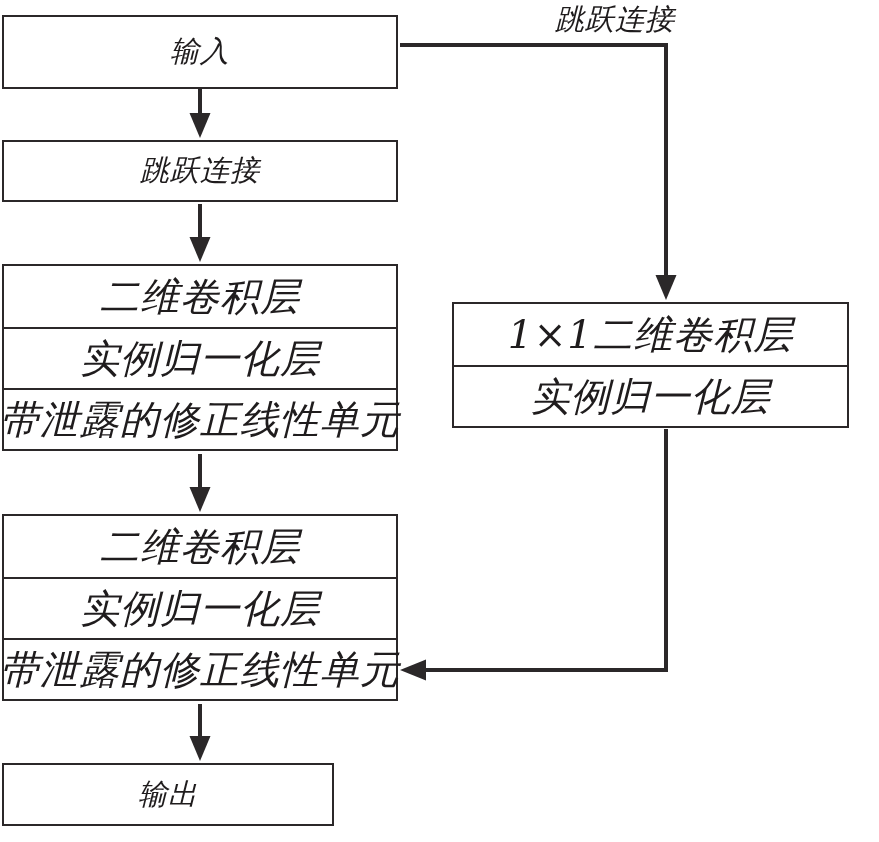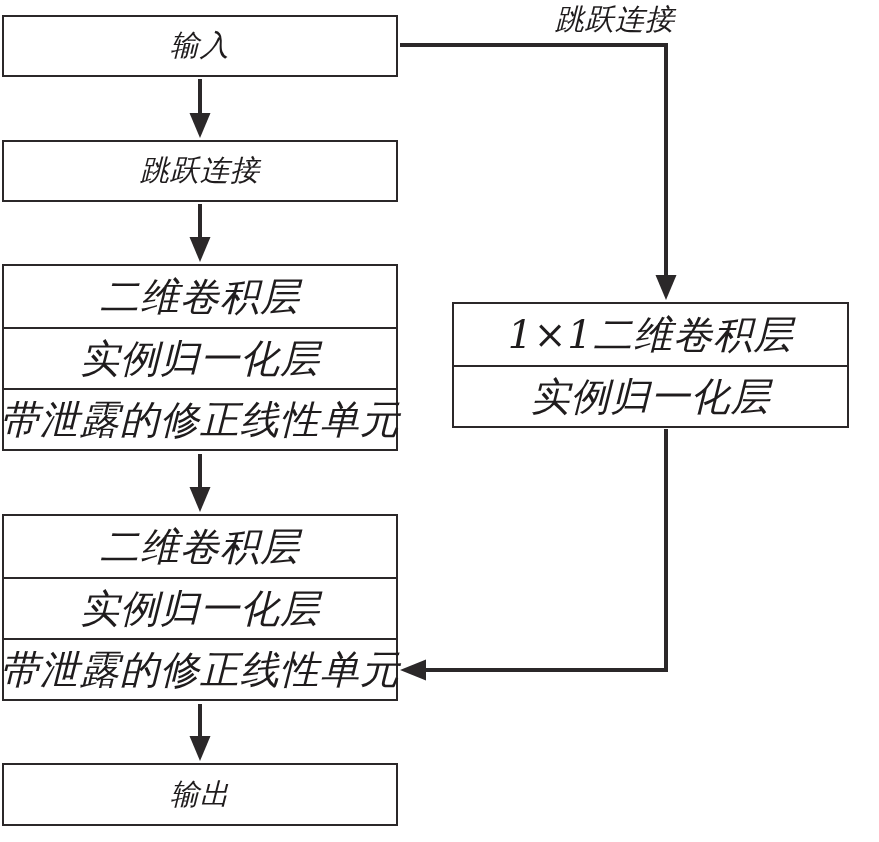--- a/index.html
+++ b/index.html
@@ -57,26 +57,26 @@
     position: absolute;
     left: 540px;
     top: 0px;
     width: 150px;
     text-align: center;
     font-size: 29px;
     letter-spacing: 1px;
     white-space: nowrap;
   }
   
-  #box-input      { left: 2px;   top: 15px;  width: 396px; height: 62px; }
+  #box-input      { left: 2px;   top: 15px;  width: 396px; height: 74px; }
   #box-upsample   { left: 2px;   top: 140px; width: 396px; height: 62px; }
   #box-conv1      { left: 2px;   top: 264px; width: 396px; }
   #box-skip       { left: 452px; top: 302px; width: 397px; }
   #box-conv2      { left: 2px;   top: 514px; width: 396px; }
-  #box-output     { left: 2px;   top: 763px; width: 396px; height: 63px; }
+  #box-output     { left: 2px;   top: 763px; width: 332px; height: 63px; }
 </style>
 </head>
 <body>
 
 <div class="canvas">
 
   <svg class="connectors" width="879" height="842" viewBox="0 0 879 842" fill="none" stroke="#2b2829" stroke-width="4">
 
     <g>
       <line x1="200" y1="79" x2="200" y2="118"></line>

